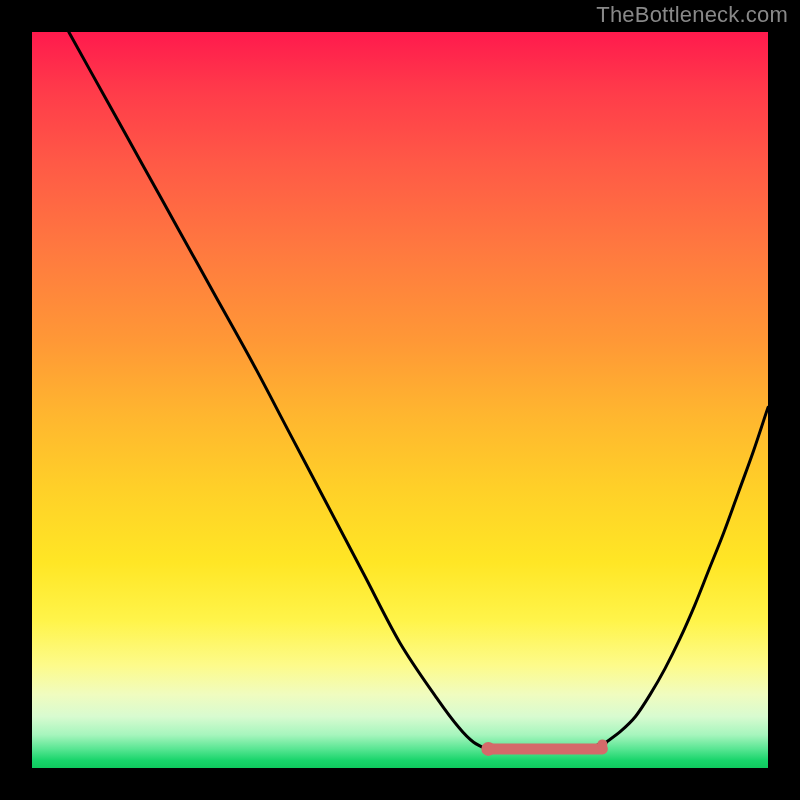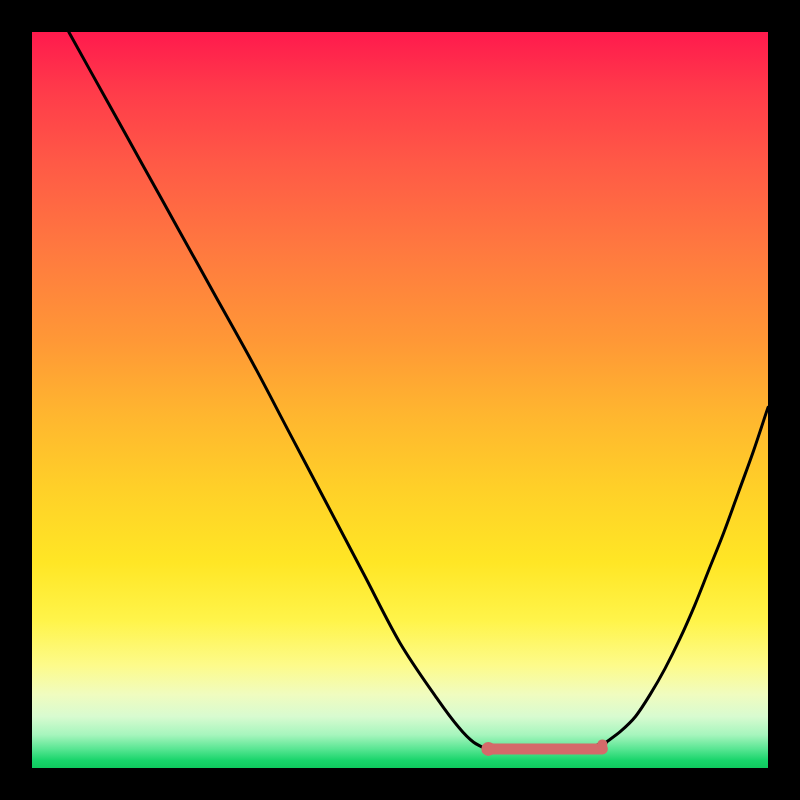--- a/index.html
+++ b/index.html
@@ -70,20 +70,21 @@
     top: 0;
     width: 100%;
     height: 100%;
   }
 </style>
 </head>
 <body>
 
 <div class="frame">
 
+  <div class="watermark">TheBottleneck.com</div>
 
   <div class="plot-area">
     <div class="gradient"></div>
 
     <svg class="curves" viewBox="0 0 736 736" preserveAspectRatio="none">
 
       <path id="main-curve" fill="none" stroke="#000" stroke-width="3" stroke-linecap="round" stroke-linejoin="round" d="M 36.8 0.0 C 42.9 11.0, 61.3 44.2, 73.6 66.2 C 85.9 88.3, 98.1 110.4, 110.4 132.5 C 122.7 154.6, 134.9 176.6, 147.2 198.7 C 159.5 220.8, 171.7 242.9, 184.0 265.0 C 196.3 287.0, 208.5 308.5, 220.8 331.2 C 233.1 353.9, 245.3 377.8, 257.6 401.1 C 269.9 424.4, 282.1 447.7, 294.4 471.0 C 306.7 494.3, 318.9 517.7, 331.2 541.0 C 343.5 564.3, 355.7 590.0, 368.0 610.9 C 380.3 631.7, 395.0 652.0, 404.8 666.1 C 414.6 680.2, 420.7 688.2, 426.9 695.5 C 433.0 702.9, 436.7 706.6, 441.6 710.2 C 446.5 713.9, 453.9 716.4, 456.3 717.6 C 458.8 718.8, 452.6 717.2, 456.3 717.6 C 460.0 718.0, 471.0 719.4, 478.4 719.8 C 485.8 720.2, 494.3 719.9, 500.5 719.8 C 506.6 719.7, 510.3 719.3, 515.2 719.1 C 520.1 718.8, 525.0 718.7, 529.9 718.3 C 534.8 718.0, 539.7 717.5, 544.6 716.9 C 549.5 716.3, 554.5 715.8, 559.4 714.7 C 564.3 713.6, 571.6 711.0, 574.1 710.2 C 576.5 709.5, 571.6 712.1, 574.1 710.2 C 576.5 708.4, 583.9 703.5, 588.8 699.2 C 593.7 694.9, 598.6 690.6, 603.5 684.5 C 608.4 678.3, 613.3 670.4, 618.2 662.4 C 623.1 654.4, 628.1 645.8, 633.0 636.6 C 637.9 627.4, 642.8 617.6, 647.7 607.2 C 652.6 596.8, 657.5 585.7, 662.4 574.1 C 667.3 562.4, 672.2 549.5, 677.1 537.3 C 682.0 525.0, 686.9 513.4, 691.8 500.5 C 696.7 487.6, 701.7 473.5, 706.6 460.0 C 711.5 446.5, 716.4 433.6, 721.3 419.5 C 726.2 405.4, 733.5 382.7, 736.0 375.4"></path>
 
       <path id="marker-line" fill="none" stroke="#d46a6a" stroke-width="11" stroke-linecap="round" d="M 456.3 716.9 L 570.4 716.9"></path>
 

